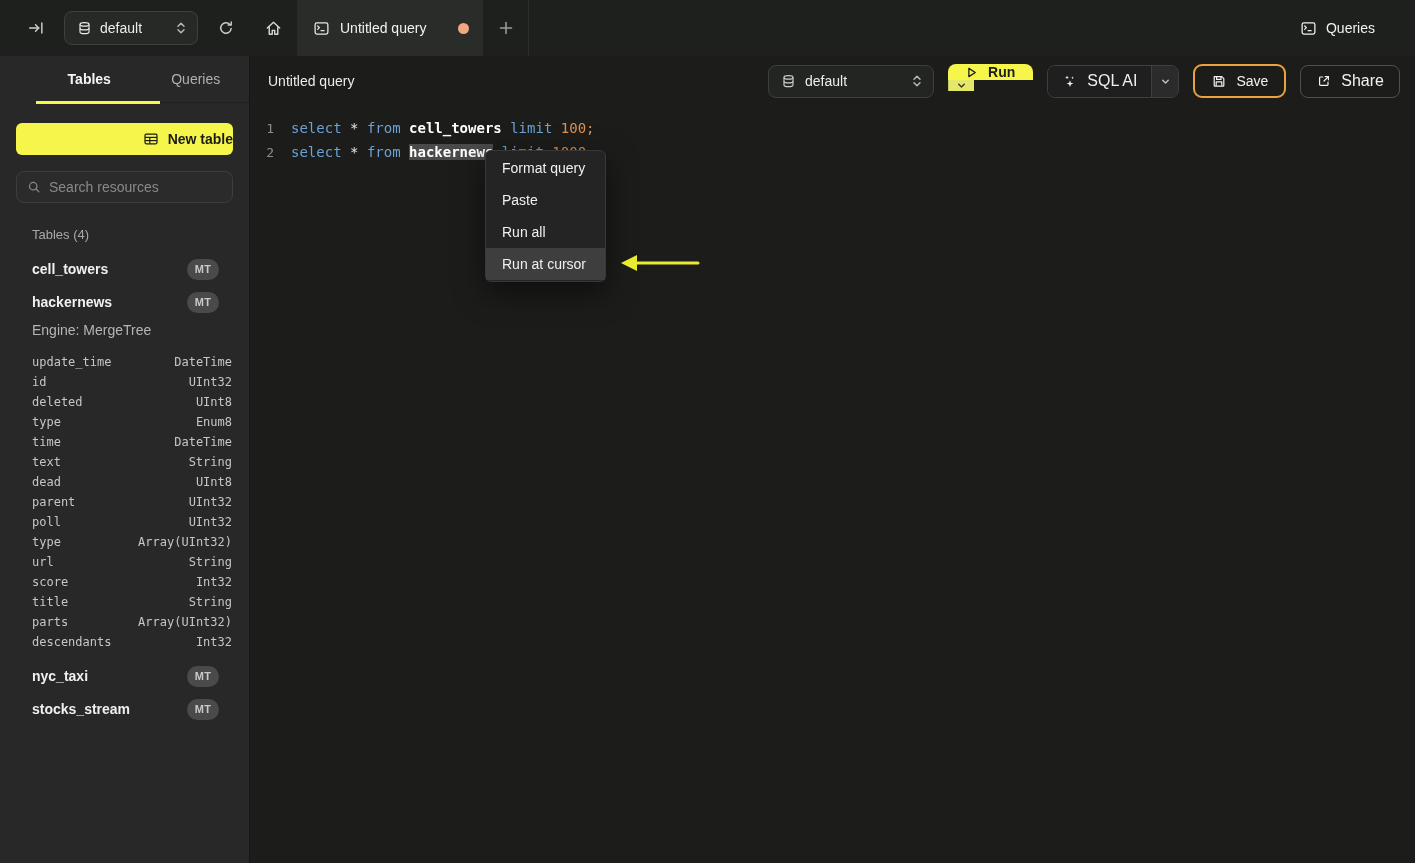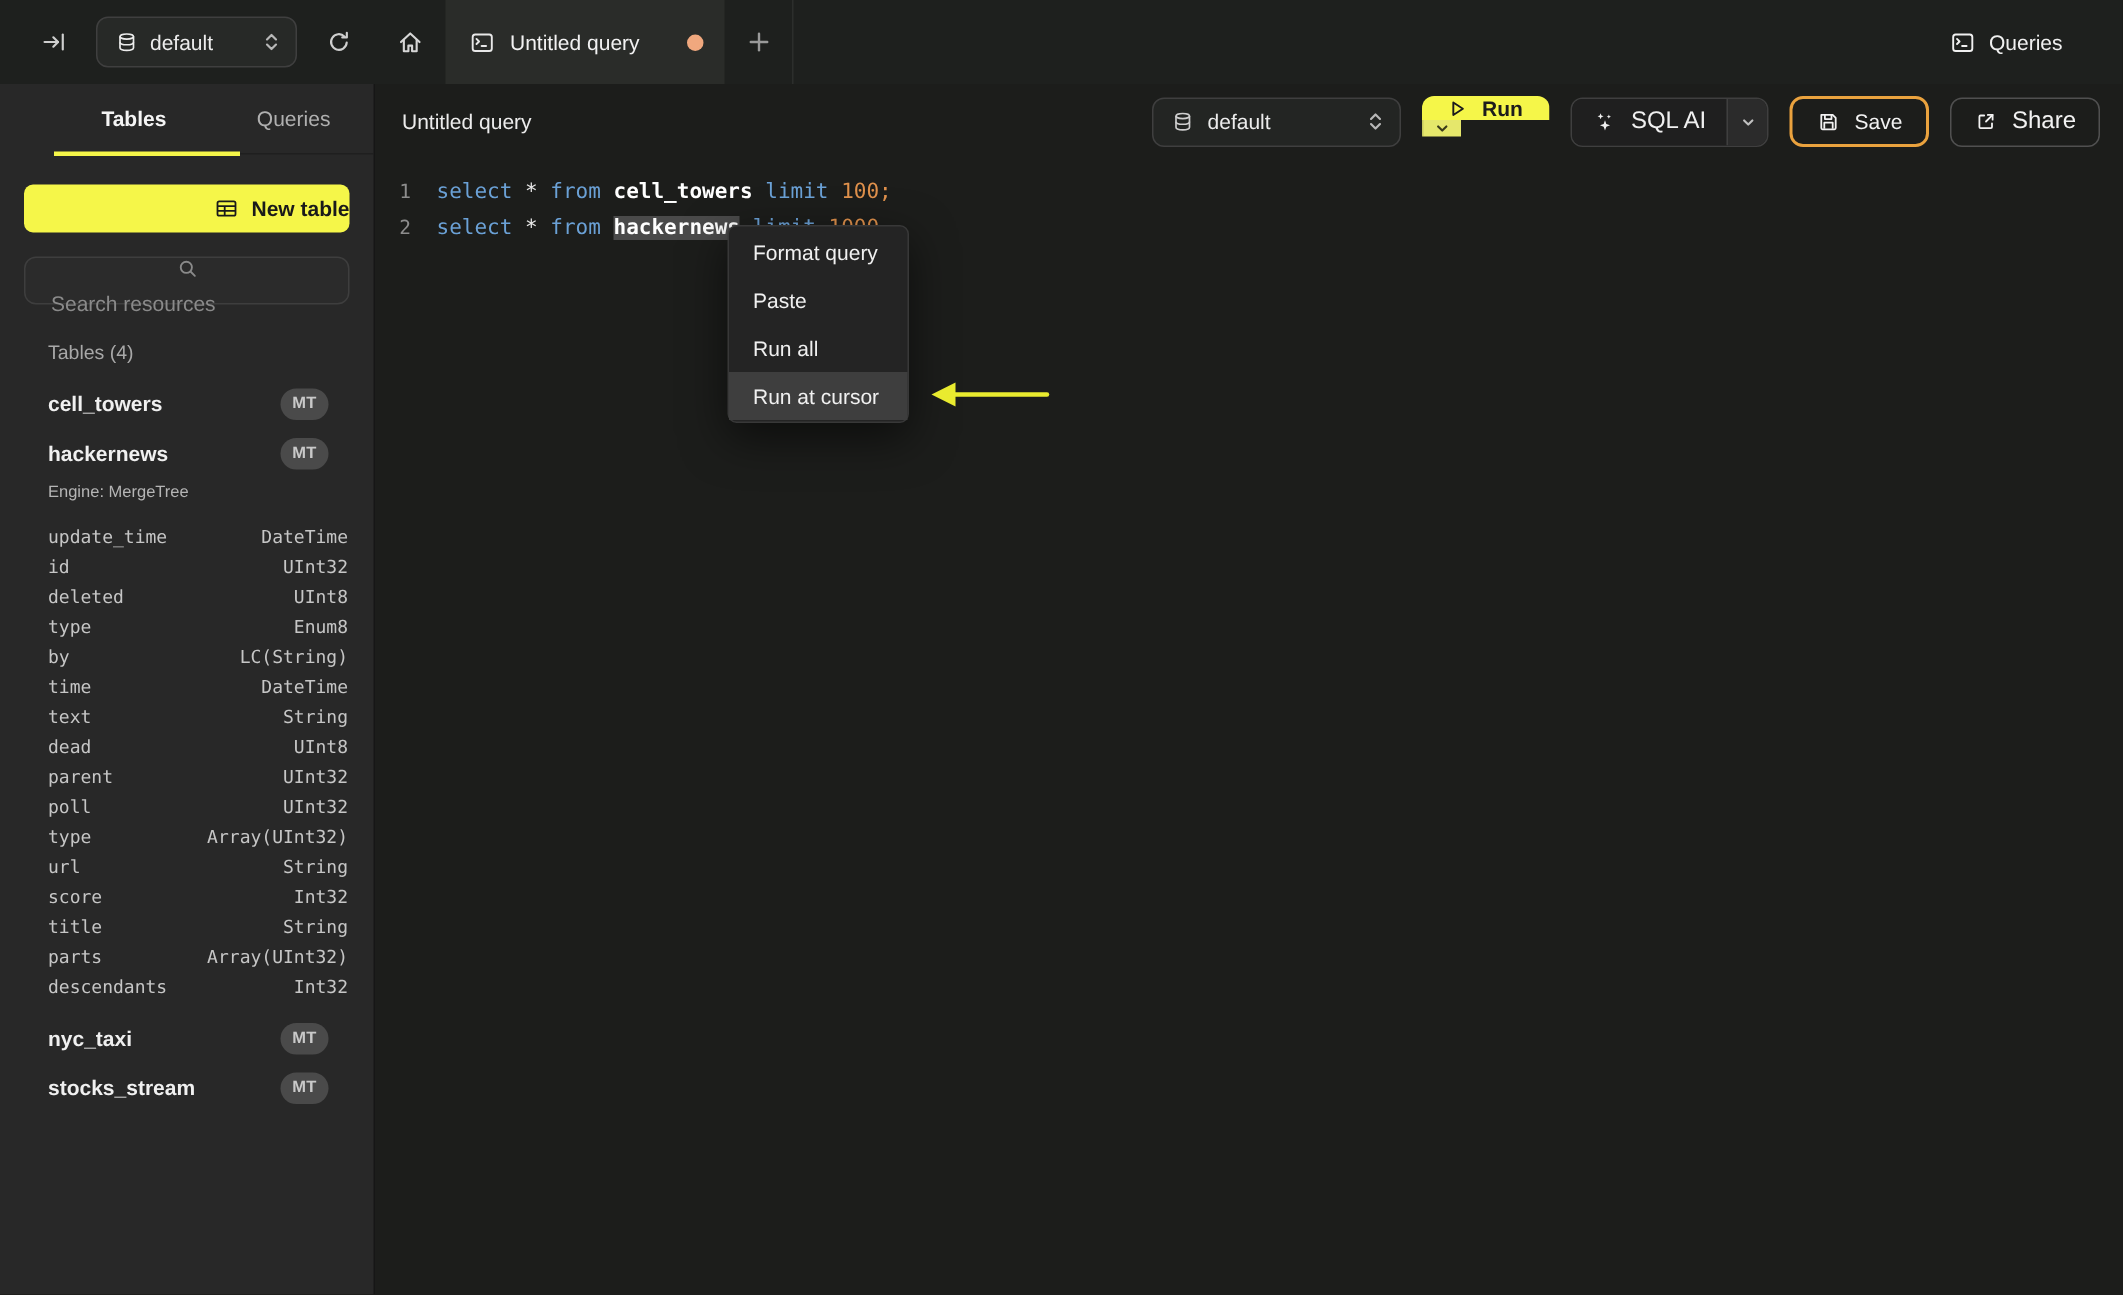--- a/index.html
+++ b/index.html
@@ -70,40 +70,40 @@
   .newtable-btn {
     margin:20px 16px 0 16px; height:32px; width:217px;
     background:var(--accent,#f5f649); border:none; border-radius:6px;
     display:flex; align-items:center; justify-content:flex-end; gap:9px;
     color:#1a1a1a; font-size:14px; font-weight:600; cursor:pointer;
     font-family:"Liberation Sans", sans-serif;
   }
   .search-box {
     margin:16px 16px 0 16px; height:32px; width:217px;
     background:#2b2b2b; border:1px solid #3e3e3e; border-radius:8px;
-    display:flex; align-items:center; gap:8px; padding:0 10px; color:#8a8a8a;flex-direction:column;
+    display:flex; align-items:center; gap:8px; padding:0 10px; color:#8a8a8a;
   }
   .search-box input {
     flex:1; background:transparent; border:none; outline:none;
     font-size:14px; color:#dcdcdc; font-family:"Liberation Sans", sans-serif;
   }
   .search-box input::placeholder { color:#8a8a8a; }
   .section-label { margin:24px 16px 0 32px; font-size:13px; color:#a8a8a8; }
   .table-row {
     display:flex; align-items:center; height:22px; padding:0 30px 0 32px; cursor:pointer;
   }
   .table-row .tname { flex:1; font-size:14px; font-weight:600; color:#f0f0f0; }
   .mt-badge {
     width:32px; height:21px; border-radius:11px; background:#4a4a4a;
     color:#c9c9c9; font-size:11px; font-weight:600;
     display:flex; align-items:center; justify-content:center; letter-spacing:.3px;
   }
   .row-celltowers { margin-top:16px; }
   .row-hackernews { margin-top:11px; }
-  .engine-line { margin:9px 16px 0 32px; font-size:11px; color:#b5b5b5; }
+  .engine-line { margin:9px 16px 0 32px; font-size:14px; color:#b5b5b5; }
   .columns-list { margin-top:14px; }
   .col-row {
     display:flex; height:20px; align-items:center; padding:0 17px 0 32px;
     font-family:"DejaVu Sans Mono", monospace; font-size:12px; color:#c6c6c6;
   }
   .col-row .cname { flex:1; }
   .row-nyctaxi { margin-top:13px; }
   .row-stocks { margin-top:11px; }
 
   
@@ -320,24 +320,20 @@
       </div>
       <div class="col-row">
         <span class="cname">deleted</span>
         <span>UInt8</span>
       </div>
       <div class="col-row">
         <span class="cname">type</span>
         <span>Enum8</span>
       </div>
       <div class="col-row">
-        <span class="cname">by</span>
-        <span>LC(String)</span>
-      </div>
-      <div class="col-row">
         <span class="cname">time</span>
         <span>DateTime</span>
       </div>
       <div class="col-row">
         <span class="cname">text</span>
         <span>String</span>
       </div>
       <div class="col-row">
         <span class="cname">dead</span>
         <span>UInt8</span>

